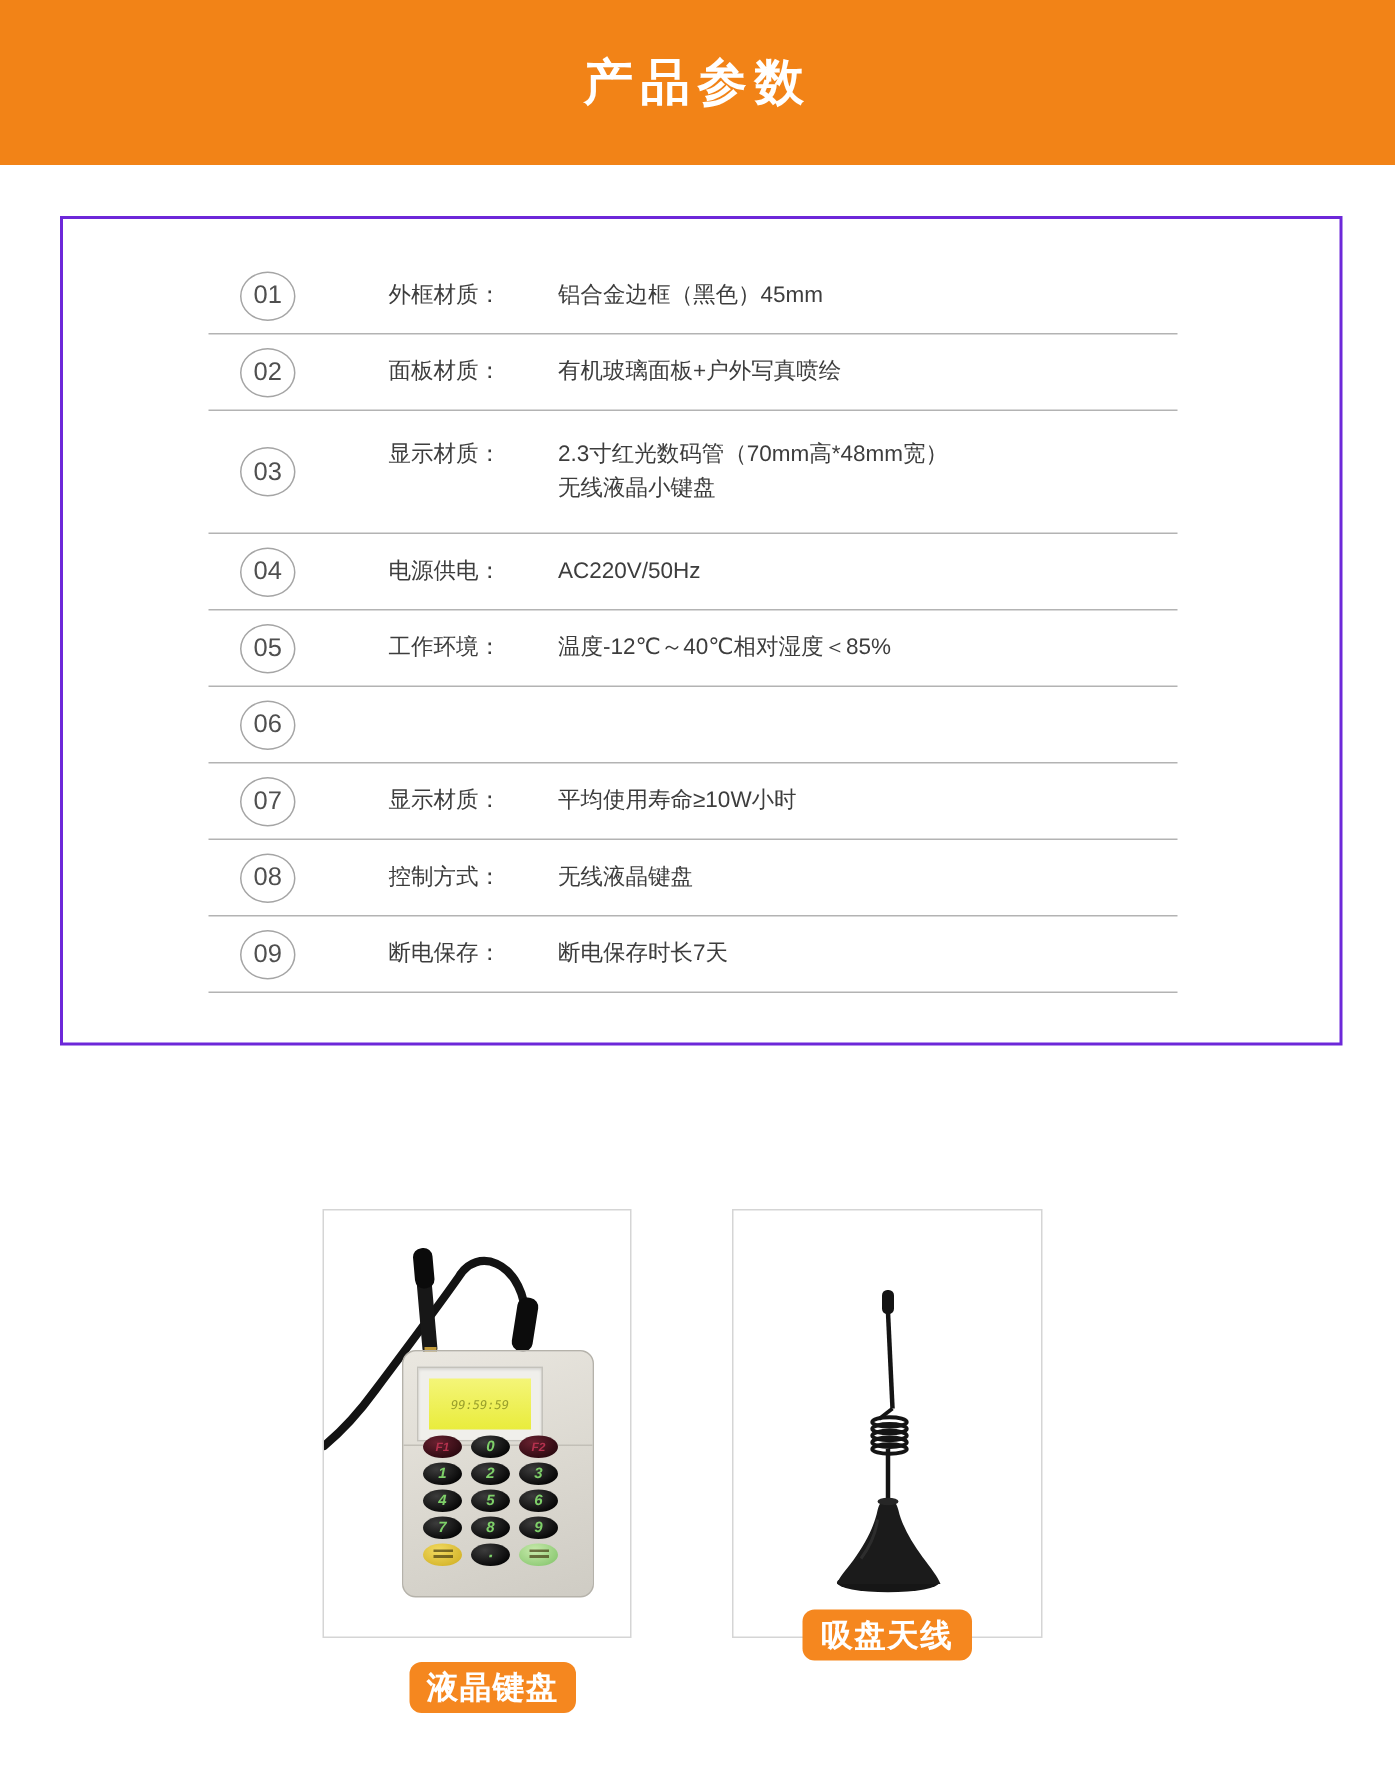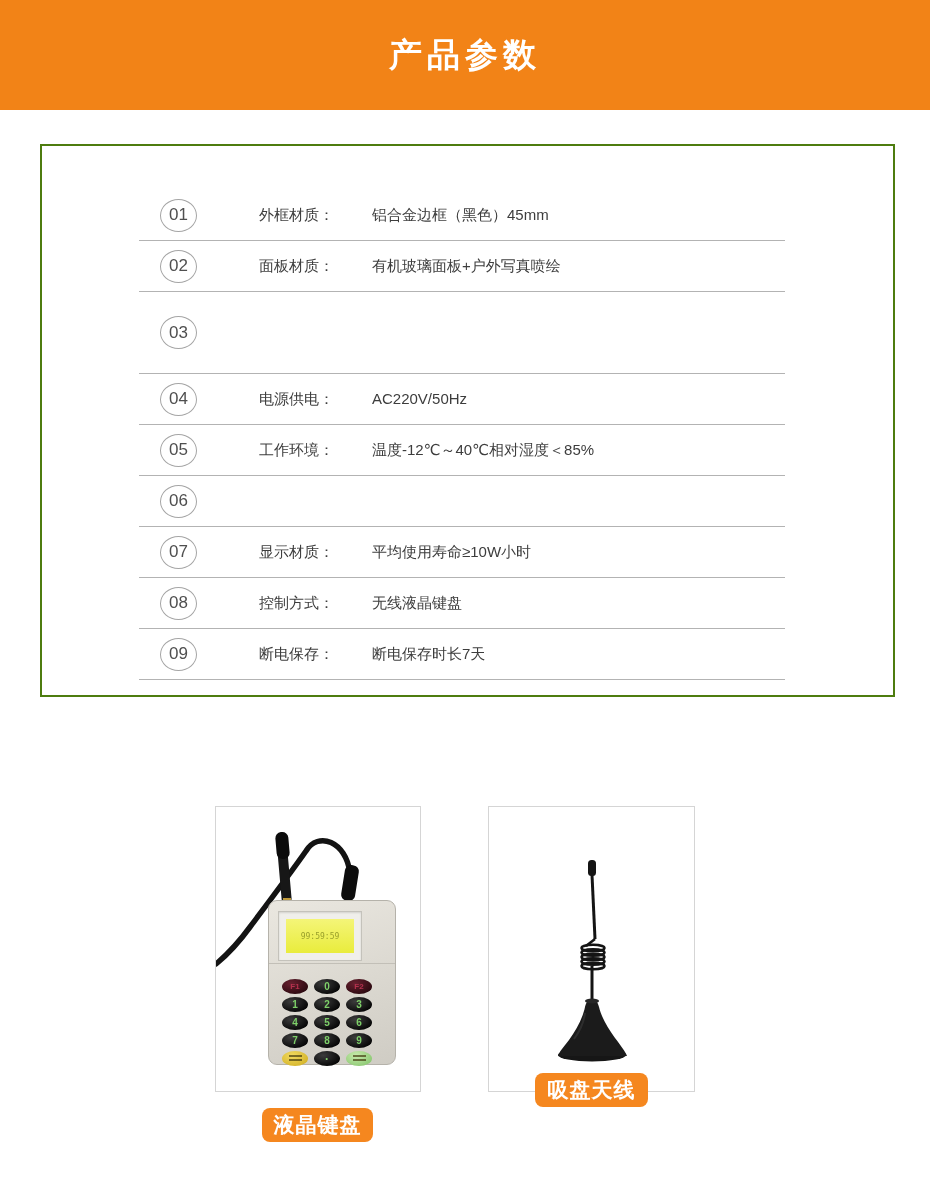--- a/index.html
+++ b/index.html
@@ -11,22 +11,22 @@
   .banner{
     position:absolute;left:0;top:0;width:930px;height:110px;
     background:#f28317;display:flex;align-items:center;justify-content:center;
   }
   .banner-title{
     color:#ffffff;font-size:33px;font-weight:bold;letter-spacing:5px;
   }
   
   .spec-box{
     position:absolute;left:40px;top:144px;width:855px;height:553px;
-    border:2px solid #4d7c0f;box-sizing:border-box;background:#fff;
-    padding-top:44px;
+    border:2px solid #6d28d9;box-sizing:border-box;background:#fff;
+    padding-top:26px;
   }
   .spec-rows{margin-left:97px;margin-right:108px;}
   .spec-row{
     display:flex;align-items:center;min-height:51px;
     border-bottom:1px solid #b3b3b3;box-sizing:border-box;
   }
   .spec-row.two-line{min-height:82px;}
   .row-num{
     flex:none;width:37px;height:33px;margin-left:21px;
     border:1px solid #a5a5a5;border-radius:50%;
@@ -40,55 +40,55 @@
   .fig{
     position:absolute;background:#ffffff;border:1px solid #d5d5d5;box-sizing:border-box;
   }
   .fig-keypad{left:215px;top:806px;width:206px;height:286px;}
   .fig-antenna{left:488px;top:806px;width:207px;height:286px;}
   .caption{
     position:absolute;background:#f5871f;border-radius:8px;color:#ffffff;
     font-size:21px;font-weight:600;display:flex;align-items:center;justify-content:center;
     letter-spacing:1px;
   }
-  .caption-keypad{left:262px;top:1108px;width:111px;height:34px;}
+  .caption-keypad{left:273px;top:1108px;width:111px;height:34px;}
   .caption-antenna{left:535px;top:1073px;width:113px;height:34px;}
   
   .kp-cable{position:absolute;left:0;top:0;z-index:1;}
   .kp-antenna{
     position:absolute;left:63px;top:27px;width:10px;height:70px;
     background:#171717;border-radius:5px;transform:rotate(-5deg);z-index:2;
   }
   .kp-antenna-cap{
     position:absolute;left:60px;top:25px;width:13px;height:27px;
     background:#0b0b0b;border-radius:6px;transform:rotate(-5deg);z-index:3;
   }
   .kp-gold{
     position:absolute;left:67px;top:91px;width:8px;height:6px;
     background:#c09a3a;z-index:2;
   }
   .kp-body{
     position:absolute;left:52px;top:93px;width:128px;height:165px;
     background:linear-gradient(160deg,#eae7e0 0%,#dbd8d0 55%,#cfccc4 100%);
-    border:1px solid #b5b2aa;border-radius:9px;box-sizing:border-box;z-index:4;
+    border:1px solid #b5b2aa;border-radius:9px;box-sizing:border-box;z-index:4;font-style:italic;
   }
   .kp-seam{position:absolute;left:0;right:0;top:62px;height:1px;background:#c2bfb7;}
   .lcd-frame{
     position:absolute;left:9px;top:10px;width:84px;height:50px;
     background:#f0efeb;border:1px solid #c4c2bb;box-sizing:border-box;
     box-shadow:inset 0 1px 2px rgba(0,0,0,.12);
   }
   .lcd-screen{
     position:absolute;left:7px;right:7px;top:7px;bottom:7px;
     background:linear-gradient(#f4f578,#e9ec3c);
     display:flex;align-items:center;justify-content:center;
     font-family:"DejaVu Sans Mono",monospace;font-size:8px;color:#9aa02c;
   }
   .kp-keys{
-    position:absolute;left:13px;top:78px;
+    position:absolute;left:13px;top:56px;
     display:grid;grid-template-columns:repeat(3,26px);grid-auto-rows:15px;
     column-gap:6px;row-gap:3px;
   }
   .key{
     border-radius:50%;display:flex;align-items:center;justify-content:center;
     font-size:10px;font-weight:bold;
   }
   .key-dark{background:radial-gradient(ellipse at 35% 30%,#3c3c3c,#070707 75%);color:#7ed069;}
   .key-fn{background:radial-gradient(ellipse at 35% 30%,#68202f,#2b0910 78%);color:#b5314e;font-size:8px;}
   .key-yellow{background:radial-gradient(ellipse at 40% 30%,#f2da60,#d4b42a 80%);}
@@ -122,20 +122,24 @@
 
       <div class="spec-row">
         <div class="row-num">02</div>
         <div class="row-content">
           <span class="row-label">面板材质：</span><span class="row-value">有机玻璃面板+户外写真喷绘</span>
         </div>
       </div>
 
       <div class="spec-row two-line">
         <div class="row-num">03</div>
+        <div class="row-content">
+          <div><span class="row-label">显示材质：</span><span class="row-value">2.3寸红光数码管（70mm高*48mm宽）</span></div>
+          <div class="row-line2">无线液晶小键盘</div>
+        </div>
       </div>
 
       <div class="spec-row">
         <div class="row-num">04</div>
         <div class="row-content">
           <span class="row-label">电源供电：</span><span class="row-value">AC220V/50Hz</span>
         </div>
       </div>
 
       <div class="spec-row">

